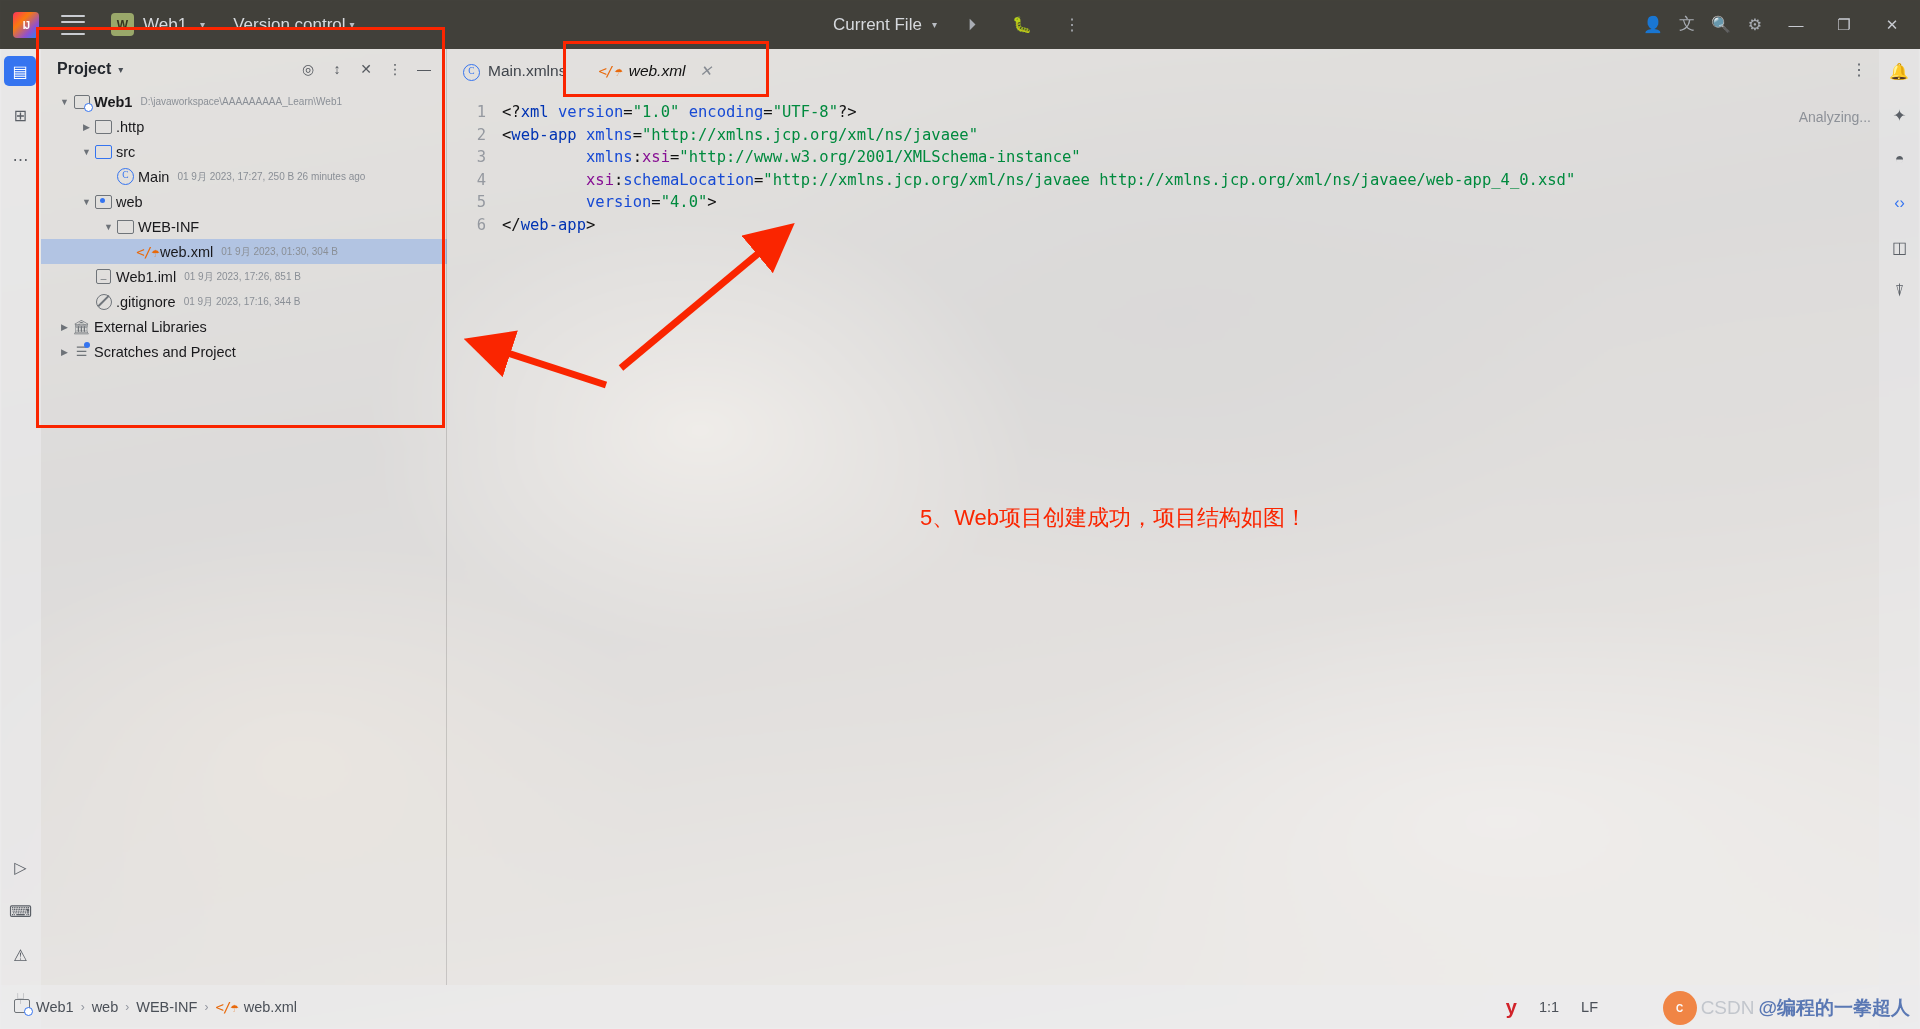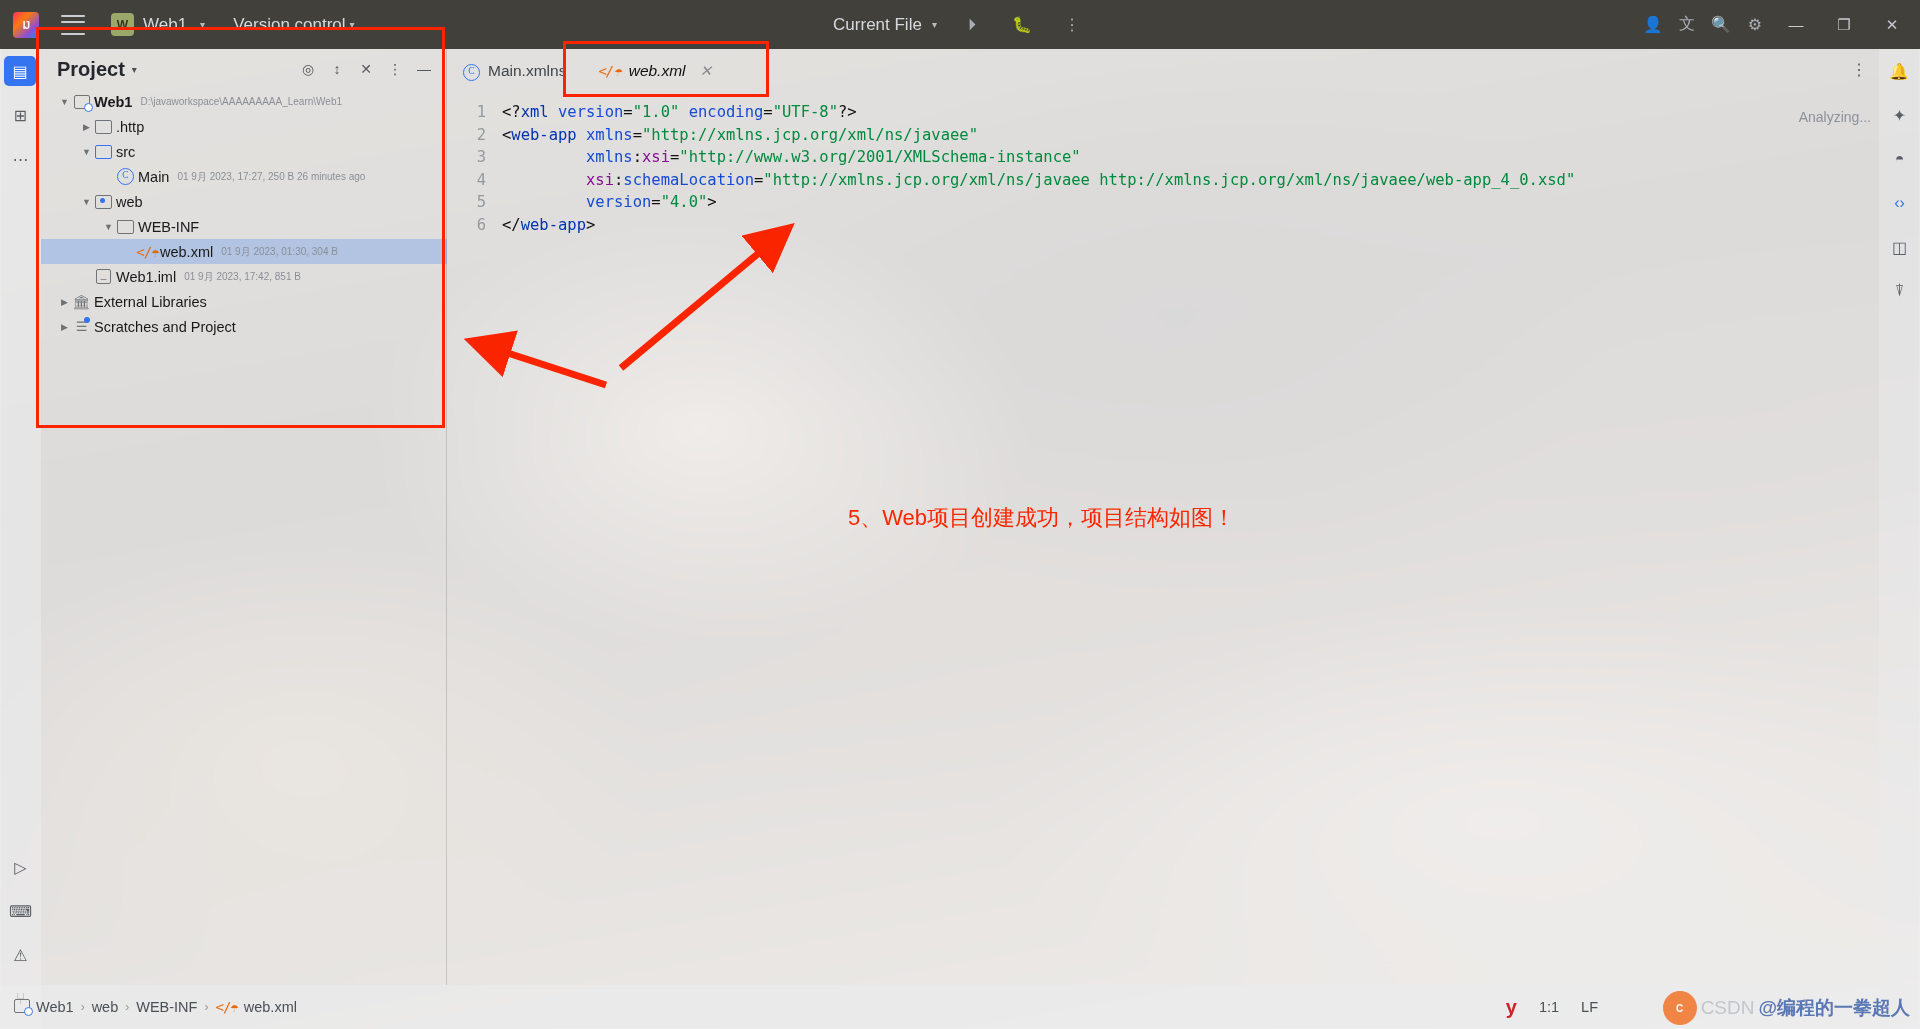--- a/index.html
+++ b/index.html
@@ -55,21 +55,21 @@
   .leftbar{position:absolute;left:0;top:49px;width:41px;bottom:0;
     background:rgba(236,236,238,0.55);}
   .lb-ico{width:41px;height:44px;display:flex;align-items:center;justify-content:center;
     color:#5b6067;font-size:16px;cursor:pointer;}
   .lb-ico.active{background:#3574f0;color:#fff;border-radius:5px;width:32px;height:30px;margin:7px 4px;}
   .rightbar{position:absolute;right:0;top:49px;width:41px;bottom:0;background:rgba(236,236,238,0.45);}
 
   
   .projpanel{position:absolute;left:41px;top:49px;width:406px;bottom:44px;}
   .proj-header{height:40px;display:flex;align-items:center;padding-left:16px;}
-  .proj-title{font-size:20px;color:#24282e;font-weight:600;text-align:center;}
+  .proj-title{font-size:16px;color:#24282e;font-weight:600;text-align:center;}
   .proj-header .chev{color:#4a4f56;}
   .proj-tools{position:absolute;right:10px;top:0;height:40px;display:flex;align-items:center;gap:3px;}
   .pt{width:26px;height:26px;display:flex;align-items:center;justify-content:center;
     color:#55595f;font-size:14px;cursor:pointer;border-radius:4px;}
   .tree{position:absolute;left:0;top:40px;right:0;bottom:0;font-size:14.5px;color:#19191c;}
   .row{height:25px;display:flex;align-items:center;white-space:nowrap;cursor:pointer;}
   .row.sel{background:rgba(160,186,228,0.72);}
   .arrow{width:15px;text-align:center;color:#6d7278;font-size:9px;flex:none;}
   .arrow.none{visibility:hidden;}
   .ico{width:19px;display:flex;align-items:center;justify-content:center;flex:none;margin-right:3px;}
@@ -257,21 +257,31 @@
           </span>
           <span class="lbl">web.xml</span>
           <span class="meta">01 9月 2023, 01:30, 304 B</span>
         </div>
         <div class="row" style="padding-left: 38px;">
           <span class="arrow none"></span>
           <span class="ico">
             <span style="display:inline-block;width:13px;height:13px;border:1.6px solid #6f7479;border-radius:2px;color:#6f7479;font-size:10px;line-height:10px;text-align:center;">_</span>
           </span>
           <span class="lbl">Web1.iml</span>
-          <span class="meta">01 9月 2023, 17:42, 851 B</span>
+          <span class="meta">01 9月 2023, 17:26, 851 B</span>
+        </div>
+        <div class="row" style="padding-left: 38px;">
+          <span class="arrow none"></span>
+          <span class="ico">
+            <span style="display:inline-block;width:14px;height:14px;border:1.6px solid #70757b;border-radius:50%;position:relative;">
+              <span style="position:absolute;left:-1px;top:5px;width:15px;height:1.6px;background:#70757b;transform:rotate(-45deg);"></span>
+            </span>
+          </span>
+          <span class="lbl">.gitignore</span>
+          <span class="meta">01 9月 2023, 17:16, 344 B</span>
         </div>
         <div class="row" style="padding-left: 16px;">
           <span class="arrow">▶</span>
           <span class="ico">
             <span style="color:#6f7479;font-size:14px;">🏛</span>
           </span>
           <span class="lbl">External Libraries</span>
         </div>
         <div class="row" style="padding-left: 16px;">
           <span class="arrow">▶</span>
@@ -346,19 +356,19 @@
 <svg class="anno">
   <defs>
     <marker id="ah" markerWidth="7" markerHeight="7" refX="5" refY="3.5" orient="auto">
       <polygon points="0 0, 7 3.5, 0 7" fill="#fa2500"></polygon>
     </marker>
   </defs>
   <line id="arw0" stroke="#fa2500" stroke-width="7" marker-end="url(#ah)" x1="621" y1="368" x2="784" y2="232"></line>
   <line id="arw1" stroke="#fa2500" stroke-width="7" marker-end="url(#ah)" x1="606" y1="385" x2="477" y2="343"></line>
 </svg>
 
-<div class="anno-text" style="left: 848px; top: 503px; color: rgb(250, 37, 0);">5、Web项目创建成功，项目结构如图！</div>
+<div class="anno-text" style="left: 920px; top: 503px; color: rgb(250, 37, 0);">5、Web项目创建成功，项目结构如图！</div>
 
 <div class="wm">
   <div class="wm-logo">C</div>
   <div class="wm-txt">CSDN</div>
   <div class="wm-cn">@编程的一拳超人</div>
 </div>
 
 </body></html>

